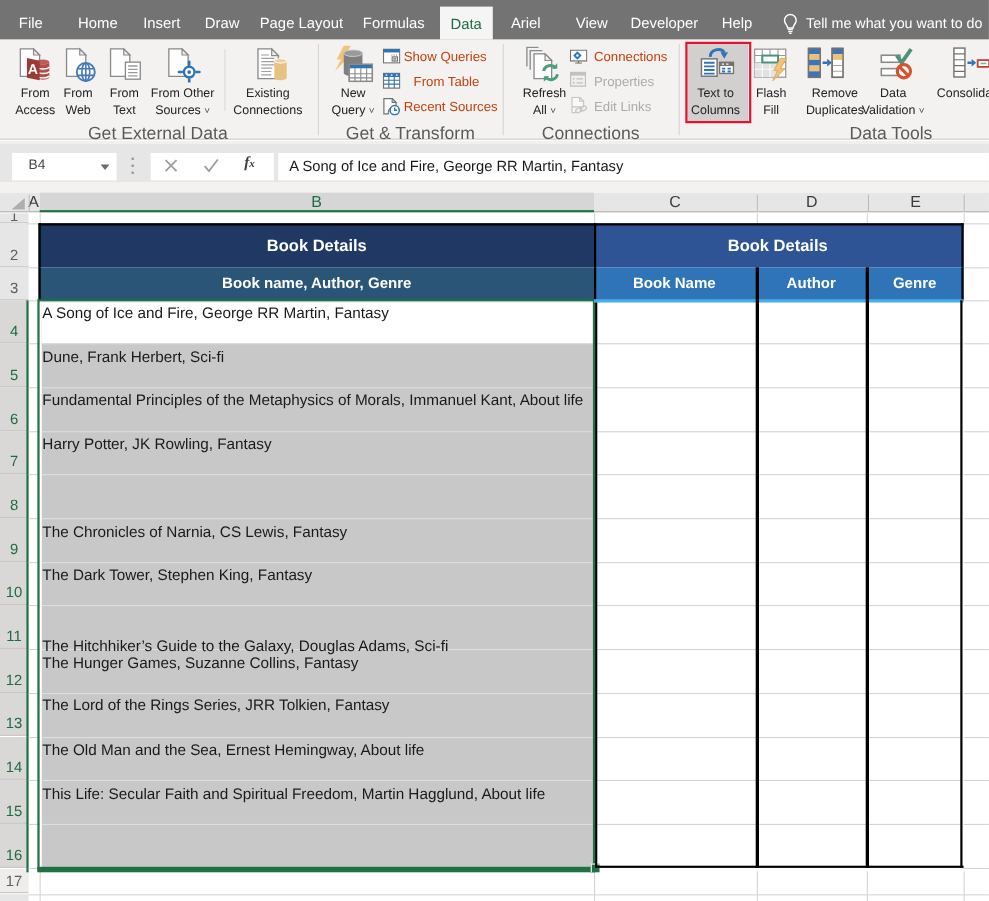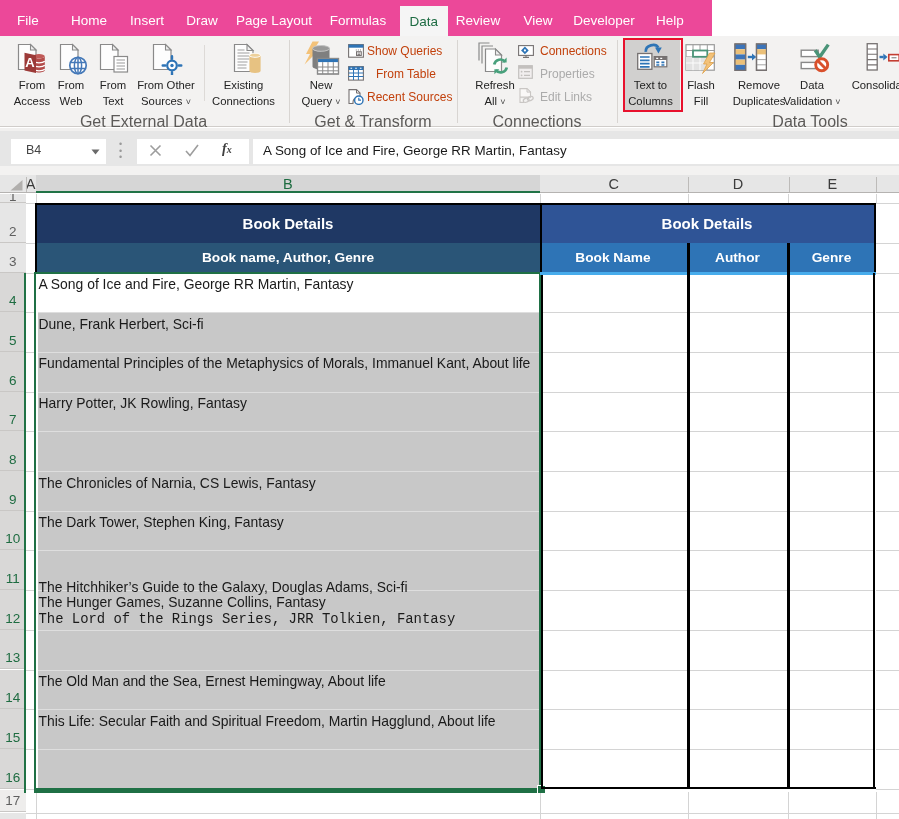--- a/index.html
+++ b/index.html
@@ -1,20 +1,20 @@
 <!DOCTYPE html>
 <html><head>
 <meta charset="utf-8">
 <style>
 * { margin:0; padding:0; box-sizing:border-box; }
 html,body { width:899px; height:819px; overflow:hidden; }
 body { font-family:"Liberation Sans",sans-serif; position:relative; background:#fff; }
 .abs { position:absolute; }
 
-#tabbar { position:absolute; left:0; top:0; width:712px; height:36px; background:#ec4899; }
+#tabbar { position:absolute; left:0; top:0; width:899px; height:36px; background:#737373; }
 .tab { position:absolute; top:0; height:36px; line-height:42px; color:#fff; font-size:13.5px; text-align:center; transform:translateX(-50%); white-space:nowrap; }
 #datatab { position:absolute; left:399.5px; top:5.5px; width:48.5px; height:30.5px; background:#f5f5f5; color:#1e6c43; font-size:13.5px; text-align:center; line-height:31px; }
 
 #ribbon { position:absolute; left:0; top:36px; width:899px; height:91px; background:#f3f2f1; border-bottom:1px solid #d0cdca; }
 #ribbon2 { position:absolute; left:0; top:128px; width:899px; height:3px; background:#f1f0ef; }
 .gsep { position:absolute; top:40px; height:83px; width:1px; background:#d8d5d2; }
 .ssep { position:absolute; top:45px; height:56px; width:1px; background:#dddad7; }
 .glabel { position:absolute; top:113px; font-size:16px; color:#5c5a58; transform:translateX(-50%); white-space:nowrap; }
 .biglabel { position:absolute; z-index:3; width:120px; font-size:11.3px; color:#232323; text-align:center; transform:translateX(-50%); line-height:16.2px; top:76.5px; white-space:nowrap; }
 .smalltext { position:absolute; font-size:12px; color:#c2410c; white-space:nowrap; }
@@ -38,21 +38,21 @@
 <body>
 
 <div id="tabbar">
   <div class="tab" style="left:28px;">File</div>
   <div class="tab" style="left:89px;">Home</div>
   <div class="tab" style="left:147px;">Insert</div>
   <div class="tab" style="left:202px;">Draw</div>
   <div class="tab" style="left:274px;">Page Layout</div>
   <div class="tab" style="left:358px;">Formulas</div>
   <div id="datatab">Data</div>
-  <div class="tab" style="left:478px;">Review</div>
+  <div class="tab" style="left:478px;">Ariel</div>
   <div class="tab" style="left:538px;">View</div>
   <div class="tab" style="left:604px;">Developer</div>
   <div class="tab" style="left:670px;">Help</div>
   <svg class="abs" style="left:711px;top:12px;" width="15" height="19" viewBox="0 0 15 19">
     <path d="M7.5 1.2 a5.3 5.3 0 0 1 5.3 5.3 c0 2.2-1.2 3.3-2 4.5 c-0.5 0.8-0.8 1.5-0.8 2.5 h-5 c0-1-0.3-1.7-0.8-2.5 c-0.8-1.2-2-2.3-2-4.5 a5.3 5.3 0 0 1 5.3-5.3 z" fill="none" stroke="#fff" stroke-width="1.3"></path>
     <path d="M5.2 15 h4.6 M5.6 16.7 h3.8 M6.4 18.3 h2.2" stroke="#fff" stroke-width="1.1" fill="none"></path>
   </svg>
   <div class="tab" style="left:813px;font-size:13px;">Tell me what you want to do</div>
 </div>
 
@@ -266,21 +266,21 @@
   <div class="abs" style="left:536.9px;top:609.8px;width:8.6px;height:8.4px;background:#1f7045;border-left:1.7px solid #fff;border-top:1.7px solid #fff;"></div>
 
   <div class="celltext" style="top:101px;">A Song of Ice and Fire, George RR Martin, Fantasy</div>
   <div class="celltext" style="top:140.7px;">Dune, Frank Herbert, Sci-fi</div>
   <div class="celltext" style="top:180.4px;">Fundamental Principles of the Metaphysics of Morals, Immanuel Kant, About life</div>
   <div class="celltext" style="top:220.1px;">Harry Potter, JK Rowling, Fantasy</div>
   <div class="celltext" style="top:299.5px;">The Chronicles of Narnia, CS Lewis, Fantasy</div>
   <div class="celltext" style="top:339.2px;">The Dark Tower, Stephen King, Fantasy</div>
   <div class="celltext" style="top:378.9px;margin-top:25px;">The Hitchhiker’s Guide to the Galaxy, Douglas Adams, Sci-fi</div>
   <div class="celltext" style="top:418.6px;">The Hunger Games, Suzanne Collins, Fantasy</div>
-  <div class="celltext" style="top:436px;font-family:Liberation Mono, monospace;">The Lord of the Rings Series, JRR Tolkien, Fantasy</div>
+  <div class="celltext" style="top:457px;">The Lord of the Rings Series, JRR Tolkien, Fantasy</div>
   <div class="celltext" style="top:498px;">The Old Man and the Sea, Ernest Hemingway, About life</div>
   <div class="celltext" style="top:537.7px;">This Life: Secular Faith and Spiritual Freedom, Martin Hagglund, About life</div>
 
   <div class="abs" style="left:540px;top:28px;width:335.5px;height:40px;background:#2f5496;border:2.8px solid #000;border-bottom:none;"></div>
   <div class="abs" style="left:540px;top:68px;width:335.5px;height:29.5px;background:#2e74b6;border-left:2.8px solid #000;border-right:2.8px solid #000;"></div>
   <div class="abs" style="left:707px;top:40px;transform:translateX(-50%);font-size:15px;font-weight:bold;color:#fff;">Book Details</div>
   <div class="abs" style="left:613px;top:75px;transform:translateX(-50%);font-size:13.7px;font-weight:bold;color:#fff;">Book Name</div>
   <div class="abs" style="left:737.5px;top:75px;transform:translateX(-50%);font-size:13.7px;font-weight:bold;color:#fff;">Author</div>
   <div class="abs" style="left:831.5px;top:75px;transform:translateX(-50%);font-size:13.7px;font-weight:bold;color:#fff;">Genre</div>
 

